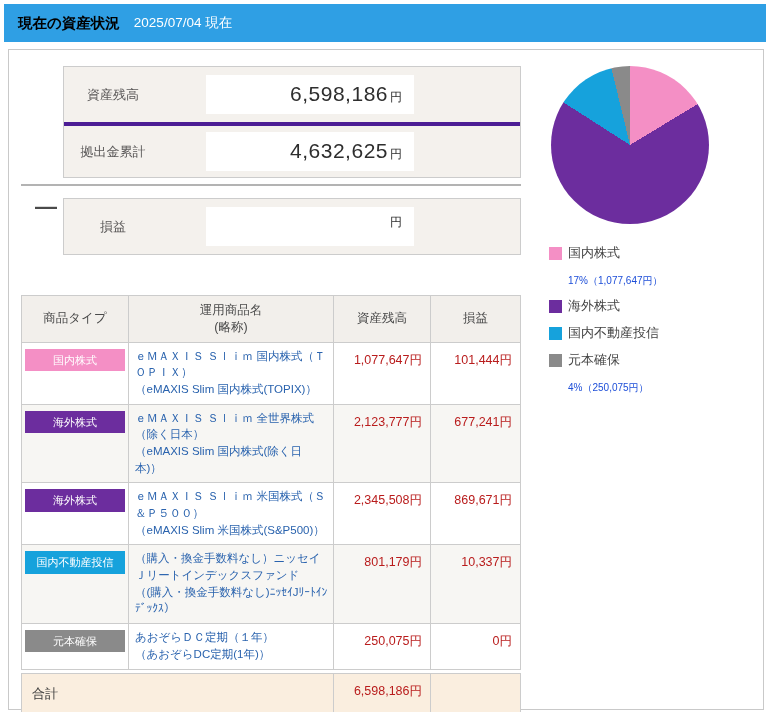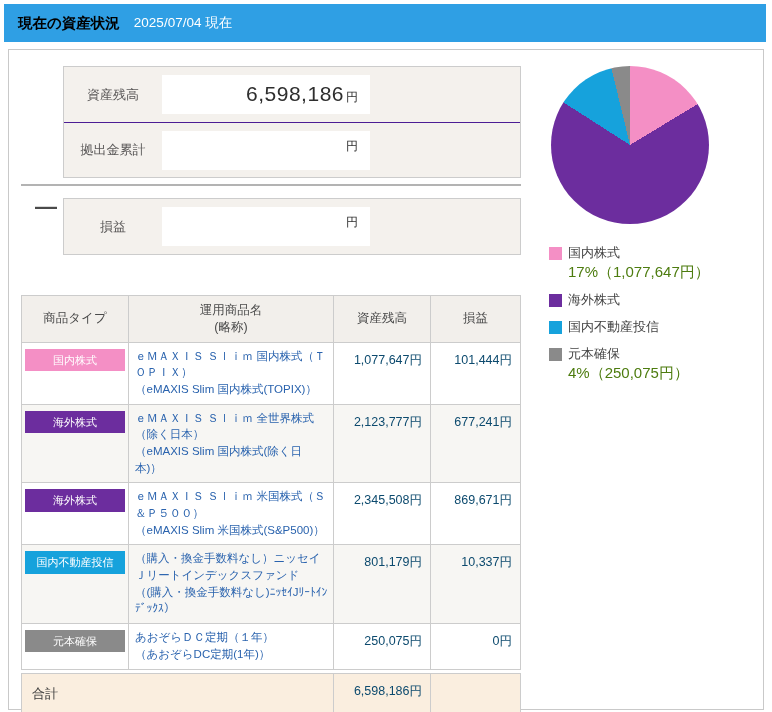--- a/index.html
+++ b/index.html
@@ -26,27 +26,27 @@
   }
   .left-col { width:500px; position:relative; }
   .right-col { width:218px; margin-left:28px; }
 
   
   .calc-box {
     margin-left:42px; width:458px;
     border:1px solid #ccc; background:#F4F1ED;
   }
   .calc-row { height:55px; display:flex; align-items:center; }
-  .calc-row + .calc-row { border-top:1px solid #4c1d95; }
+  .calc-row + .calc-row { border-top:4px solid #4c1d95; }
   .calc-label { width:98px; text-align:center; color:#595757; font-size:13px; }
   .calc-value {
     background:#fff; width:208px; height:39px;
     display:flex; align-items:baseline; justify-content:flex-end;
     padding:7px 12px 0 8px; color:#2e2e2e;
-    font-size:21px; letter-spacing:0.5px;
+    font-size:21px; letter-spacing:0.5px;margin-left:44px;
   }
   .calc-value .yen { font-size:12px; margin-left:2px; letter-spacing:0; }
   .minus-sign {
     position:absolute; left:14px; top:128px;
     font-size:22px; font-weight:bold; color:#4a4a4a;
   }
   .equals-line { margin-top:6px; width:500px; border-top:2px solid #b3b3b3; }
   .profit-box { margin-top:12px; }
 
   
@@ -64,37 +64,37 @@
     display:inline-block; width:100px; padding:4px 0;
     color:#fff; font-size:11px; line-height:1.3;
   }
   td.cell-name {
     vertical-align:top; padding:5px 5px 6px 6px;
     color:#2A63AE; font-size:11.5px; line-height:1.45;
     word-break:break-all;
   }
   td.cell-num {
     vertical-align:top; text-align:right;
-    padding:9px 8px 0 3px; font-size:12.5px; color:#0c4a6e;
+    padding:9px 8px 0 3px; font-size:12.5px; color:#b91c1c;
   }
   .total-table { margin-top:3px; }
   .total-table td { background:#FAEEDF; height:42px; }
   td.cell-total-label { padding-left:10px; font-size:13px; color:#3a3a3a; }
 
   
   .pie {
     width:158px; height:158px; border-radius:50%;
     margin:0 auto 0 2px; background:#ccc;
   }
   .legend { margin-top:20px; padding-left:0; }
   .legend-item { margin-bottom:9px; }
   .legend-head { display:flex; align-items:center; gap:6px; }
   .legend-swatch { width:13px; height:13px; flex:0 0 13px; }
   .legend-label { font-size:13px; color:#444; }
-  .legend-sub { margin-left:19px; margin-top:1px; font-size:15px; color:#4d7c0f; }
+  .legend-sub { margin-left:19px; margin-top:12px; font-size:10px; color:#1d4ed8; }
   .legend-note { margin-left:19px; margin-top:5px; font-size:12.5px; color:#555; }
 </style>
 </head>
 <body>
 
 <div class="title-bar">
   <span class="title-text">現在の資産状況</span>
   <span class="title-date">2025/07/04 現在</span>
 </div>
 
@@ -108,20 +108,21 @@
       <div class="calc-row">
         <span class="calc-label">資産残高</span>
         <span class="calc-value">
             <span>6,598,186</span>
             <span class="yen">円</span>
           </span>
       </div>
       <div class="calc-row">
         <span class="calc-label">拠出金累計</span>
         <span class="calc-value">
+            <span>4,632,625</span>
             <span class="yen">円</span>
           </span>
       </div>
     </div>
 
     <div class="equals-line"></div>
 
     <div class="calc-box profit-box">
       <div class="calc-row">
         <span class="calc-label">損益</span>

